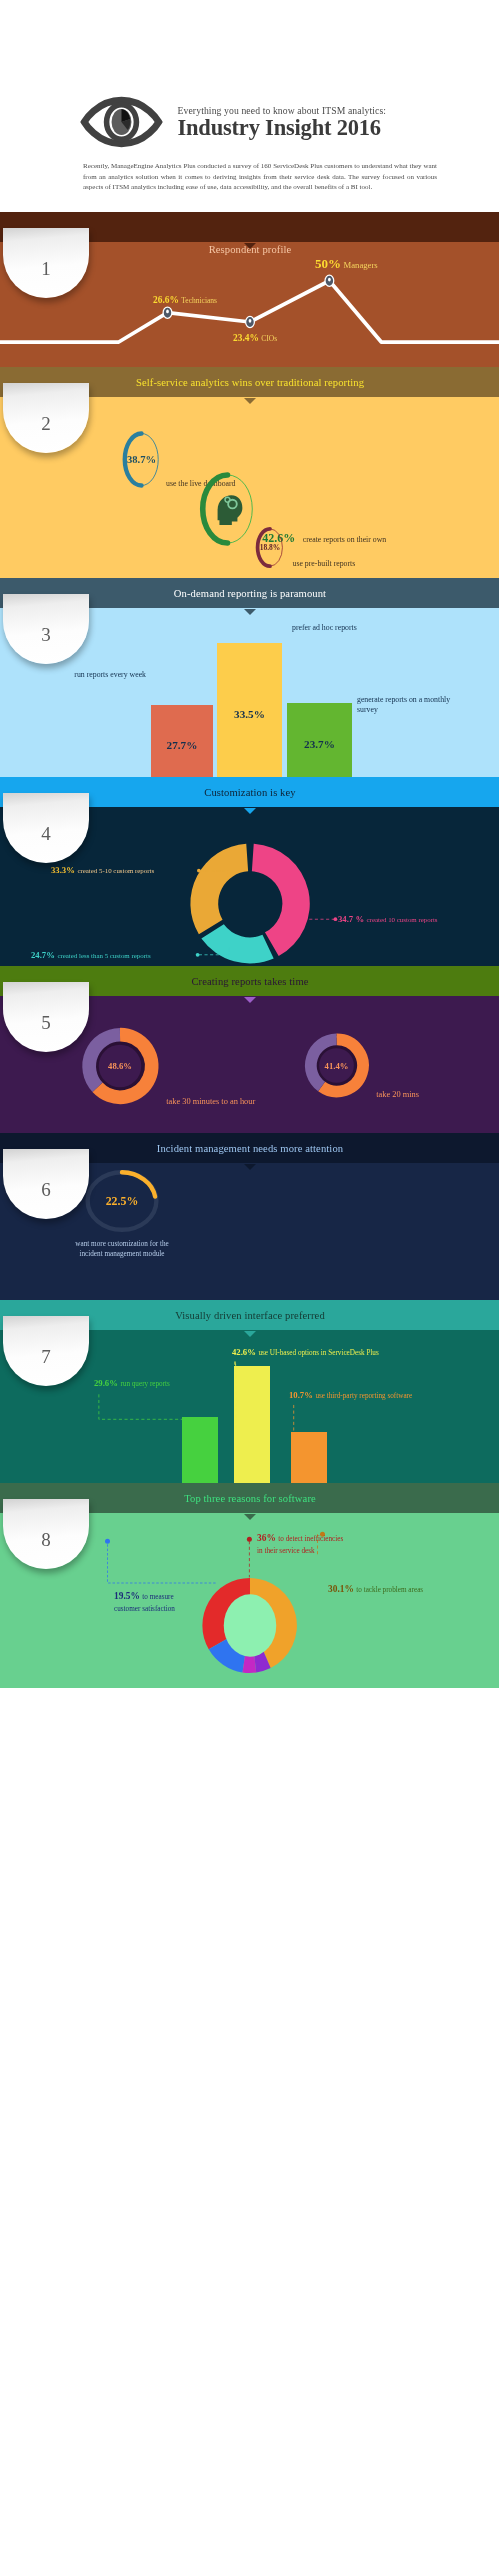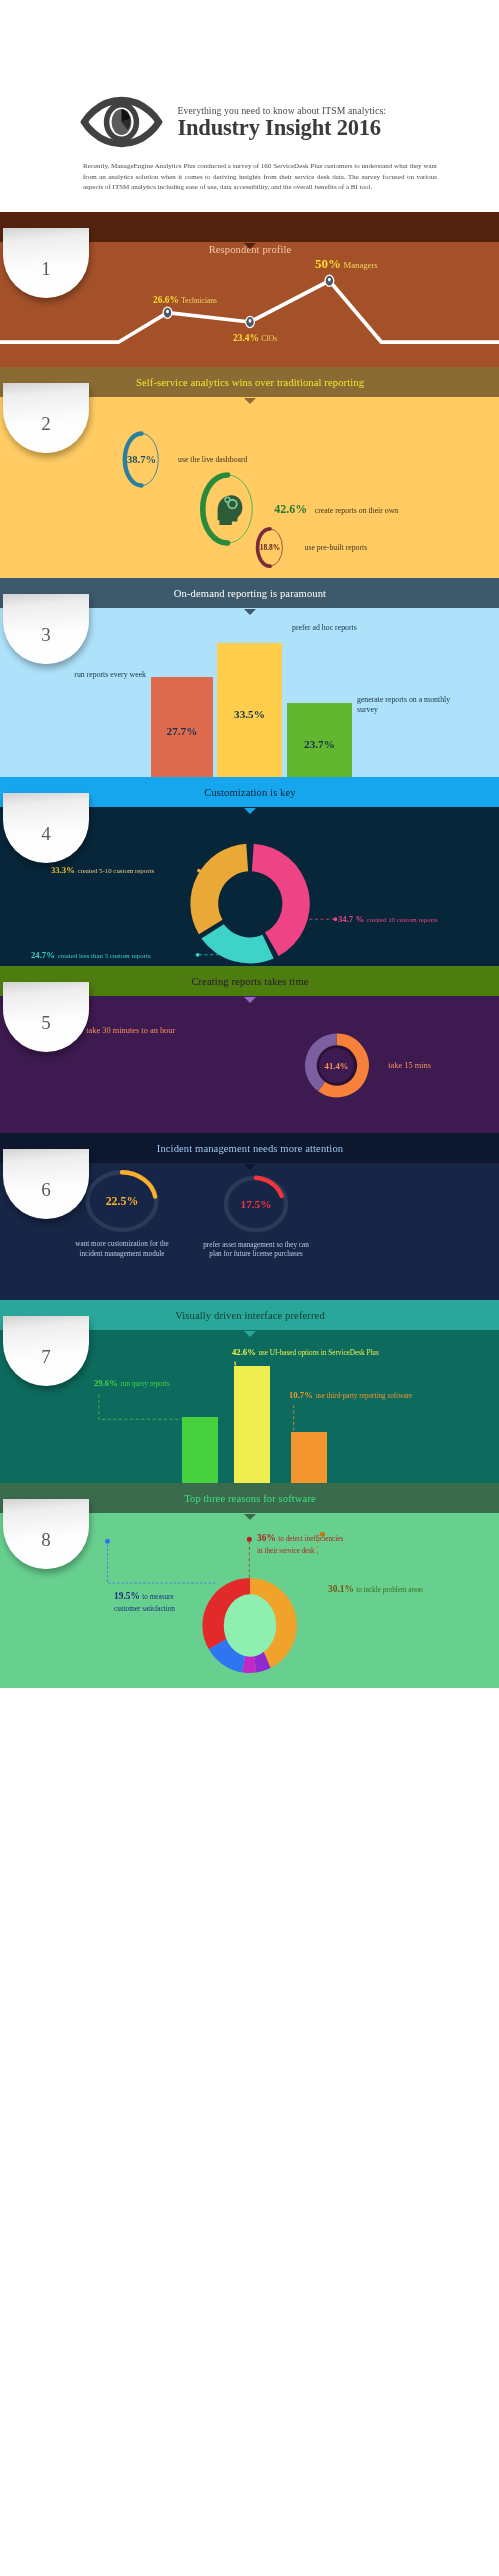--- a/index.html
+++ b/index.html
@@ -55,21 +55,21 @@
   .s1 .sec-body { background: #a4512a; height: 125px; }
   .s1 .lbl { position: absolute; white-space: nowrap; }
   .s1 .pct { font-weight: bold; color: #fcdc31; }
   .s1 .cap { color: #f5d45e; }
 
   
   .s2 .sec-head { background: #8a6b33; }
   .s2 .sec-head .title { color: #fae32e; }
   .s2 .sec-head .notch { border-top: 6.9px solid #8a6b33; }
   .s2 .sec-body { background: #ffcb62; height: 181px; }
-  .ring-row { position: absolute; display: flex; align-items: center; gap: 12px; }
+  .ring-row { position: absolute; display: flex; align-items: flex-end; }
   .ring-wrap { position: relative; flex: none; }
   .ring-val { position: absolute; left: 0; top: 0; width: 100%; height: 100%;
               display: flex; align-items: center; justify-content: center;
               font-weight: bold; }
   .s2 .cap { font-size: 7.8px; color: #3f3222; margin-left: 5px; }
   .s2 .big { font-size: 12px; }
 
   
   .s3 .sec-head { background: #3c5a6b; }
   .s3 .sec-head .title { color: #ffffff; }
@@ -236,21 +236,21 @@
   <div class="section s3">
     <div class="sec-head">
       <div class="title">On-demand reporting is paramount</div>
       <div class="notch"></div>
     </div>
     <div class="badge">
       <span>3</span>
     </div>
     <div class="sec-body">
       <div class="bars3">
-        <div class="bar3" style="left:151px;width:62px;height:100px;background:#df6b4f">
+        <div class="bar3" style="left:151px;width:62px;height:72px;background:#df6b4f">
           <span class="v">27.7%</span>
         </div>
         <div class="bar3" style="left:217px;width:65px;height:134px;background:#fdcd4b">
           <span class="v">33.5%</span>
         </div>
         <div class="bar3" style="left:287px;width:65px;height:74px;background:#63b630">
           <span class="v">23.7%</span>
         </div>
       </div>
       <div class="cap" style="left:37px;top:62px;width:109px;text-align:right">run reports every week</div>
@@ -301,35 +301,45 @@
     <div class="sec-head">
       <div class="title">Creating reports takes time</div>
       <div class="notch"></div>
     </div>
     <div class="badge">
       <span>5</span>
     </div>
     <div class="sec-body">
 
       <div class="ring-row" style="left:80px;top:30px">
+        <div class="ring-wrap" style="width:80px;height:80px">
+          <svg width="80" height="80" viewBox="0 0 128 128">
+            <ellipse cx="64" cy="64" rx="60" ry="60" fill="#2a1035"></ellipse>
+            <ellipse cx="64" cy="64" rx="55" ry="55" fill="none" stroke="#f7813a" stroke-width="2" stroke-dasharray="1,2"></ellipse>
+            <path d="M64 14 A 50 50 0 1 1 28 98" fill="none" stroke="#f7813a" stroke-width="22"></path>
+            <path d="M64 14 A 50 50 0 0 0 28 98" fill="none" stroke="#7b5fa0" stroke-width="22"></path>
+            <ellipse cx="64" cy="64" rx="34" ry="34" fill="#3d1a4f"></ellipse>
+          </svg>
+          <div class="ring-val">48.6%</div>
+        </div>
         <div class="cap">take 30 minutes to an hour</div>
       </div>
 
       <div class="ring-row" style="left:303px;top:36px">
         <div class="ring-wrap" style="width:67px;height:67px">
           <svg width="67" height="67" viewBox="0 0 108 108">
             <ellipse cx="54" cy="54" rx="50" ry="50" fill="#2a1035"></ellipse>
             <ellipse cx="54" cy="54" rx="46" ry="46" fill="none" stroke="#f7813a" stroke-width="2" stroke-dasharray="1,2"></ellipse>
             <path d="M54 12 A 42 42 0 1 1 30 88" fill="none" stroke="#f7813a" stroke-width="19"></path>
             <path d="M54 12 A 42 42 0 0 0 30 88" fill="none" stroke="#7b5fa0" stroke-width="19"></path>
             <ellipse cx="54" cy="54" rx="28" ry="28" fill="#3d1a4f"></ellipse>
           </svg>
           <div class="ring-val">41.4%</div>
         </div>
-        <div class="cap">take 15 mins</div>
+        <div class="cap">take 20 mins</div>
       </div>
 
     </div>
   </div>
 
   <div class="section s6">
     <div class="sec-head">
       <div class="title">Incident management needs more attention</div>
       <div class="notch"></div>
     </div>
@@ -340,28 +350,20 @@
 
       <div class="gauge-col" style="left:66px;top:6.2px">
         <svg width="80" height="64" viewBox="0 0 128 102">
           <ellipse cx="64" cy="51" rx="55" ry="46" fill="none" stroke="#2b3a58" stroke-width="7"></ellipse>
           <path d="M64 5 A 55 46 0 0 1 117 44" fill="none" stroke="#fbb02c" stroke-width="7" stroke-linecap="round"></path>
           <text x="64" y="57" text-anchor="middle" fill="#fbb02c" font-size="19" font-weight="bold" font-family="Liberation Serif, serif">22.5%</text>
         </svg>
         <div class="cap">want more customization for the incident management module</div>
       </div>
 
-      <div class="gauge-col" style="left:200px;top:10.6px">
-        <svg width="70" height="60" viewBox="0 0 112 96">
-          <ellipse cx="56" cy="48" rx="48" ry="42" fill="none" stroke="#2b3a58" stroke-width="7"></ellipse>
-          <path d="M56 6 A 48 42 0 0 1 97 35" fill="none" stroke="#f8333c" stroke-width="7" stroke-linecap="round"></path>
-          <text x="56" y="54" text-anchor="middle" fill="#f8333c" font-size="18" font-weight="bold" font-family="Liberation Serif, serif">17.5%</text>
-        </svg>
-        <div class="cap">prefer asset management so they can plan for future license purchases</div>
-      </div>
 
 
     </div>
   </div>
 
   <div class="section s7">
     <div class="sec-head">
       <div class="title">Visually driven interface preferred</div>
       <div class="notch"></div>
     </div>

